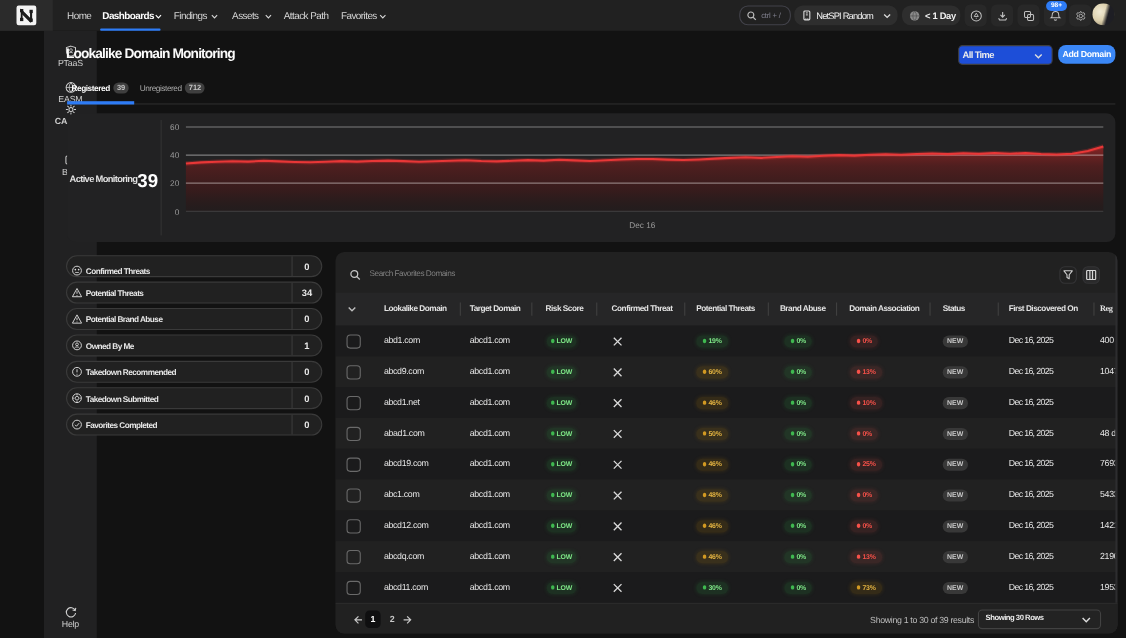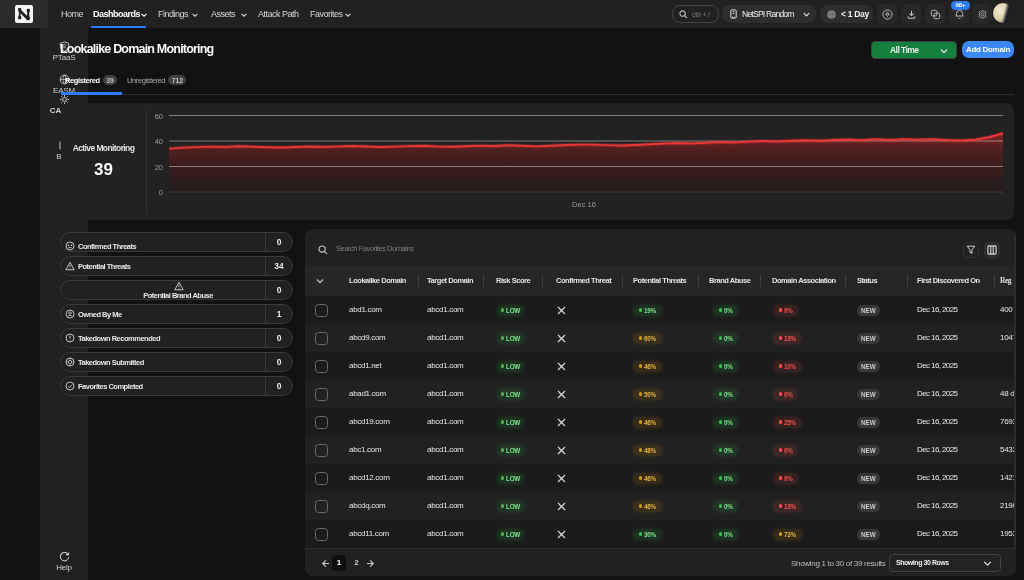--- a/index.html
+++ b/index.html
@@ -22,32 +22,32 @@
 #avatar { position:absolute; left:993px; top:3px; width:20px; height:20px; border-radius:50%; background:linear-gradient(105deg, rgba(0,0,0,0) 52%, #1e1e24 68%), radial-gradient(circle at 35% 38%, #f1ead4 0%, #ddd1ae 45%, #a4977a 80%, #6b6152 100%); }
 #bellbadge { position:absolute; left:951px; top:1px; width:19px; height:9px; background:#2e7cf6; border-radius:5px; color:#fff; font-size:6px; font-weight:bold; text-align:center; line-height:9px; z-index:60; }
 
 
 #rail { position:absolute; left:0; top:28px; width:48px; height:552px; background:#212122;margin-left:40px; }
 .railitem { position:absolute; left:0; width:48px; text-align:center; color:#cfcfcf; font-size:8px; letter-spacing:-0.2px; }
 .railitem svg { display:block; margin:0 auto 1px auto; }
 
 
 #h1 { position:absolute; left:60px; top:42px; font-size:12.5px; font-weight:bold; color:#fafafa; letter-spacing:-0.8px; }
-#alltime { position:absolute; left:871px; top:41px; width:86px; height:18px; background:#15803d; border:1px solid #3e3e3e; border-radius:4px; color:#ececec; font-size:8.5px; font-weight:bold; letter-spacing:-0.55px; line-height:16px; padding-left:18px; }
+#alltime { position:absolute; left:871px; top:41px; width:86px; height:18px; background:#1d4ed8; border:1px solid #3e3e3e; border-radius:4px; color:#ececec; font-size:8.5px; font-weight:bold; letter-spacing:-0.55px; line-height:16px; padding-left:3px; }
 #addbtn { position:absolute; left:962px; top:41px; width:52px; height:17px; background:#3b87f6; border-radius:7px; color:#fff; font-size:8px; letter-spacing:-0.3px; font-weight:bold; text-align:center; line-height:17px; }
 
 
 #tabline { position:absolute; left:61px; top:93.5px; width:953px; height:1px; background:#2c2c2c; }
 #tabul { position:absolute; left:61px; top:92px; width:61px; height:2.5px; background:#2e7cf6; }
 .tab { position:absolute; top:73px; height:14px; font-size:7.5px; letter-spacing:-0.4px; display:flex; align-items:center; gap:3px; }
 .tbadge { background:#3f3f3f; color:#c4c4c4; border-radius:7px; font-size:6.8px; font-weight:bold; padding:1.5px 3.5px; letter-spacing:0; }
 
 
 #chartcard { position:absolute; left:61px; top:103px; width:953px; height:117px; background:#222223; border-radius:8px; }
-#amlabel { position:absolute; left:0; top:0; width:85px; height:117px; display:flex; flex-direction:column; justify-content:center; align-items:center; }
+#amlabel { position:absolute; left:0; top:0; width:85px; height:117px; display:flex; flex-direction:row; justify-content:center; align-items:center; }
 #amdivider { position:absolute; left:85px; top:6px; width:1px; height:105px; background:#323232; }
 
 
 .stat { position:absolute; left:60px; width:233px; height:20px; background:#212121; border:1px solid #3a3a3a; border-radius:10px; display:flex; align-items:center; }
 .stat .lbl { font-size:7.5px; font-weight:bold; letter-spacing:-0.5px; color:#e8e8e8; margin-left:3px; }
 .stat .num { position:absolute; right:0; top:0; width:27px; height:18px; border-left:1px solid #3a3a3a; font-size:8.5px; font-weight:bold; color:#e8e8e8; text-align:center; line-height:18px; }
 .stat svg { margin-left:4px; flex:none; }
 
 
 #tpanel { position:absolute; left:305px; top:229px; width:711px; height:347px; background:#212121; border-radius:8px; overflow:hidden; }
@@ -254,21 +254,21 @@
     <span class="num">0</span>
 </div>
 <div class="stat" style="top:256px;">
   <svg width="10" height="10" viewBox="0 0 12 12">
       <path d="M6 1.5 L11 10.5 H1 Z" stroke="#e0e0e0" stroke-width="1" fill="none"></path>
       <path d="M6 4.5 v2.8 M6 8.8 v0.8" stroke="#e0e0e0" stroke-width="1"></path>
     </svg>
   <span class="lbl">Potential Threats</span>
     <span class="num">34</span>
 </div>
-<div class="stat" style="top:280px;flex-direction:column;">
+<div class="stat" style="top:280px;">
   <svg width="10" height="10" viewBox="0 0 12 12">
       <path d="M6 1.5 L11 10.5 H1 Z" stroke="#e0e0e0" stroke-width="1" fill="none"></path>
       <path d="M6 4.5 v2.8 M6 8.8 v0.8" stroke="#e0e0e0" stroke-width="1"></path>
     </svg>
   <span class="lbl">Potential Brand Abuse</span>
     <span class="num">0</span>
 </div>
 <div class="stat" style="top:304px;">
   <svg width="10" height="10" viewBox="0 0 12 12">
       <circle cx="6" cy="6" r="4.8" stroke="#e0e0e0" stroke-width="1" fill="none"></circle>

